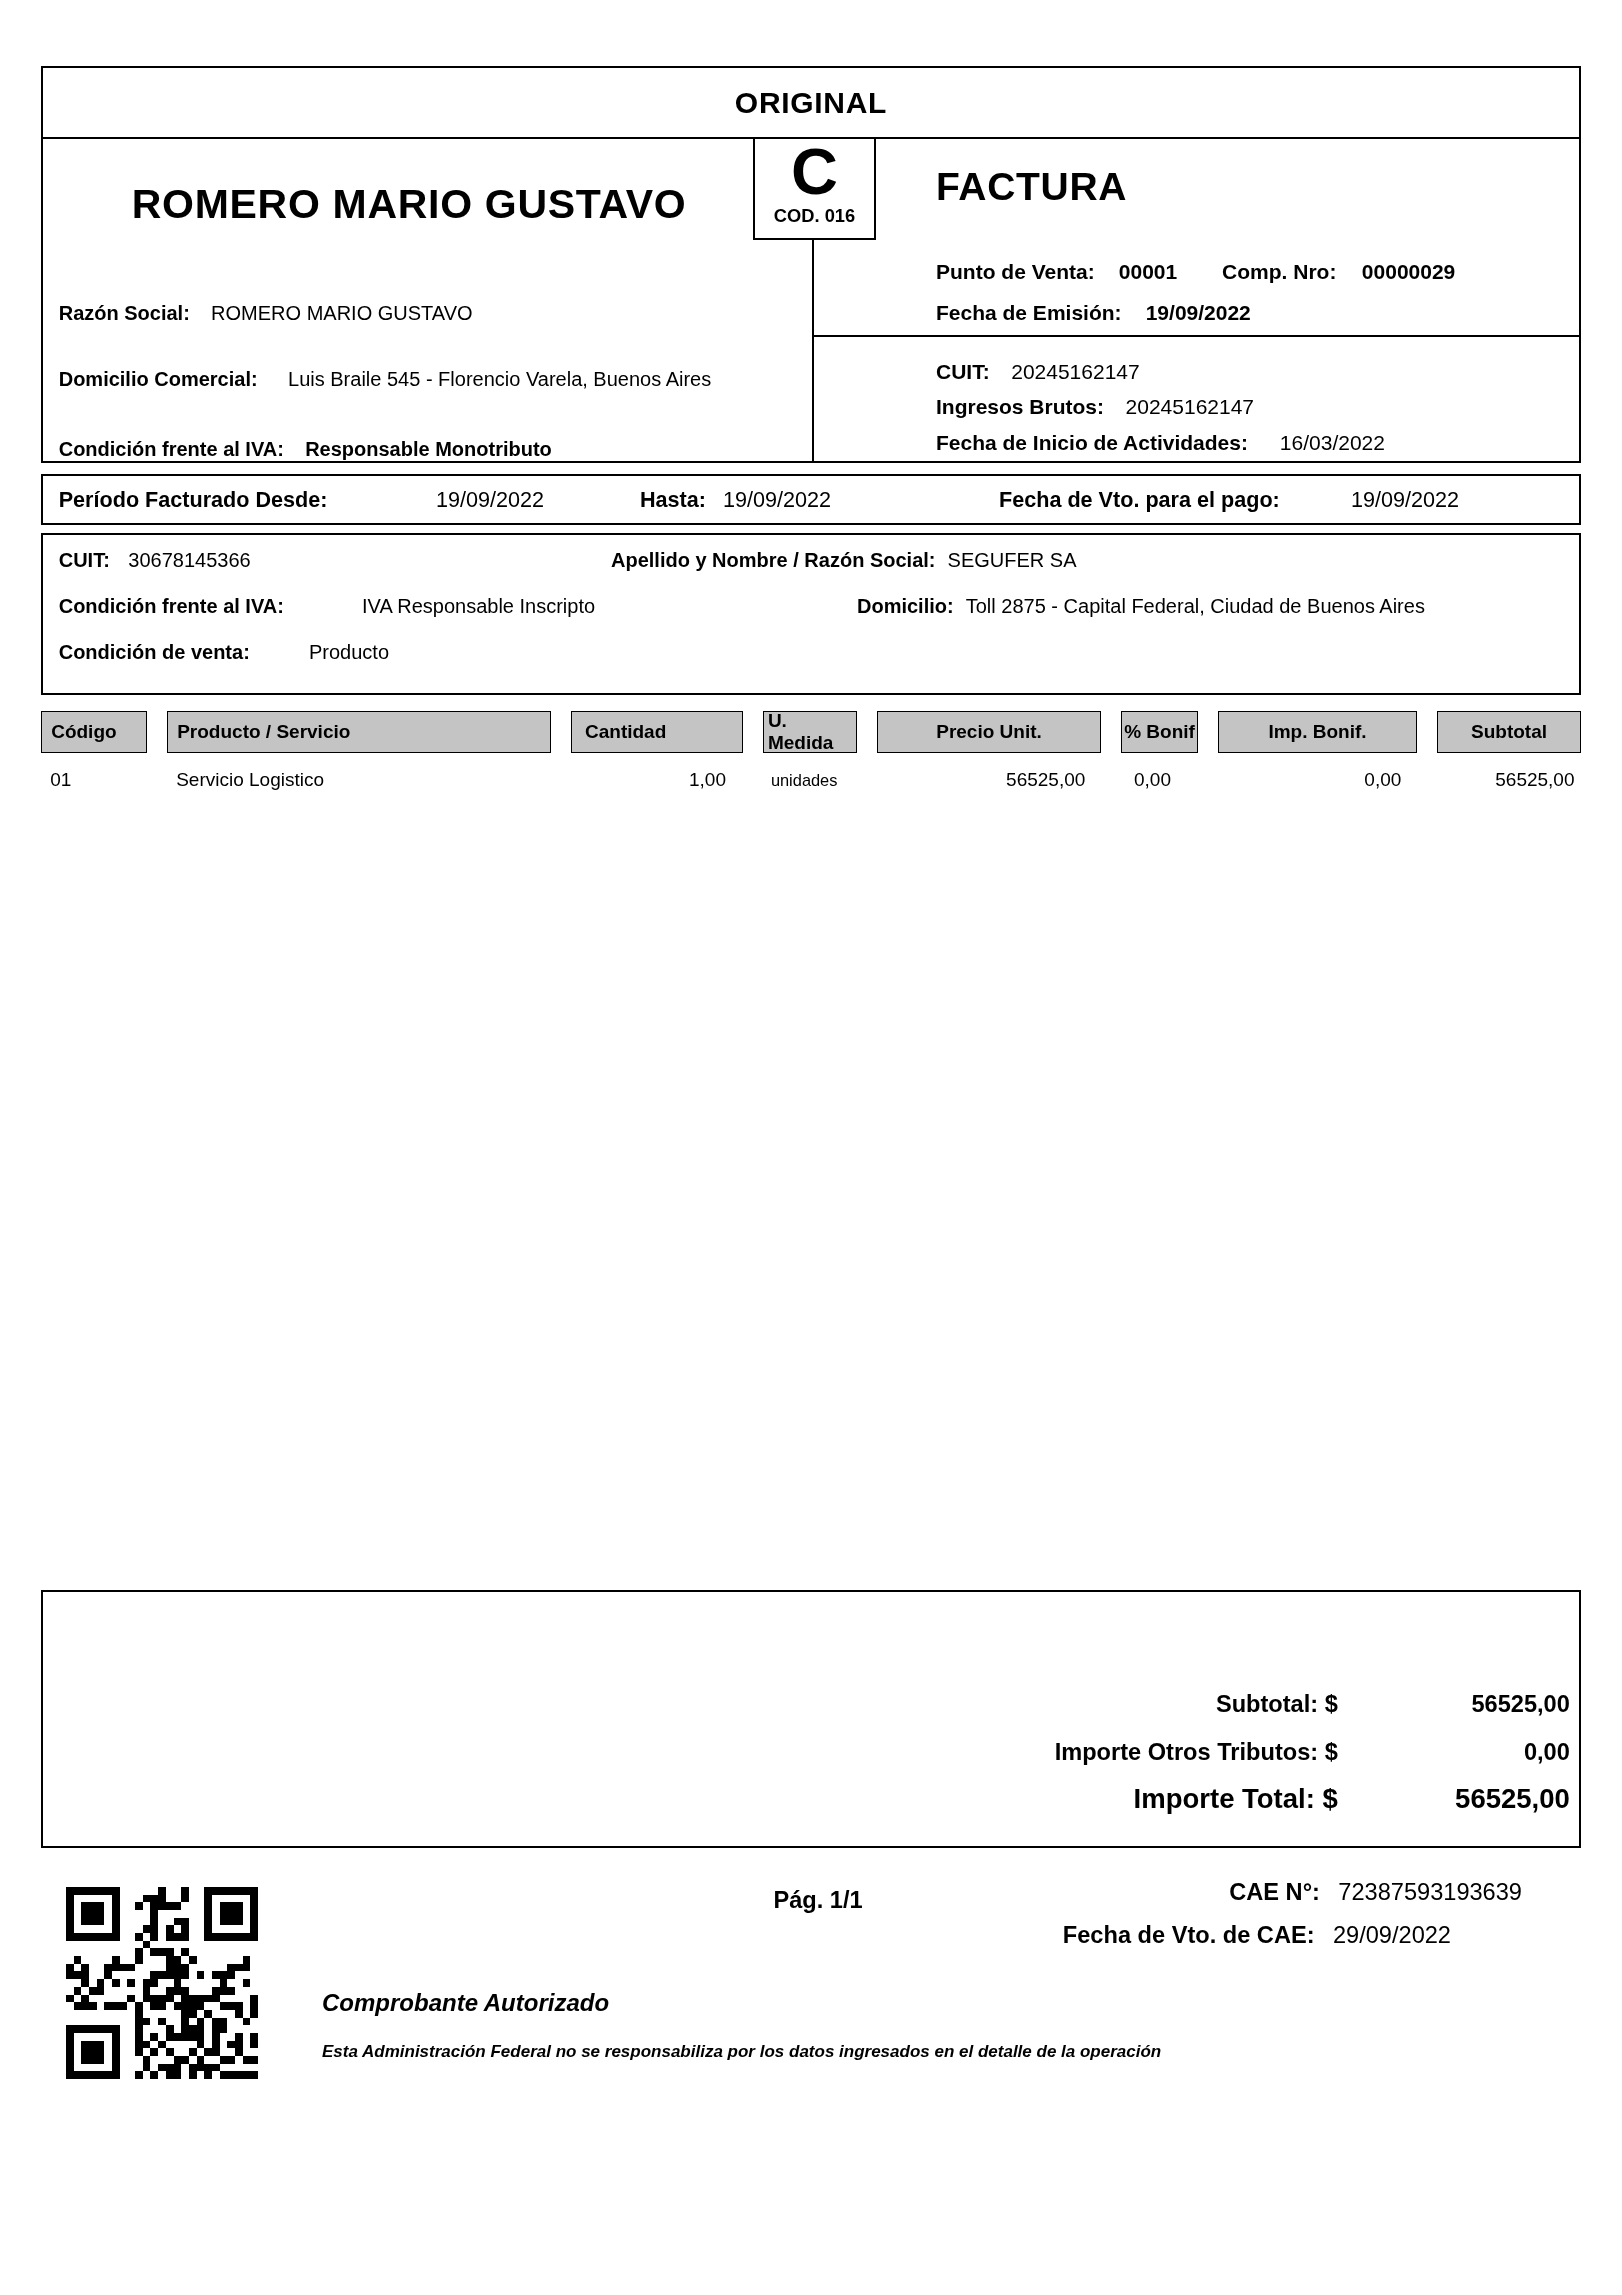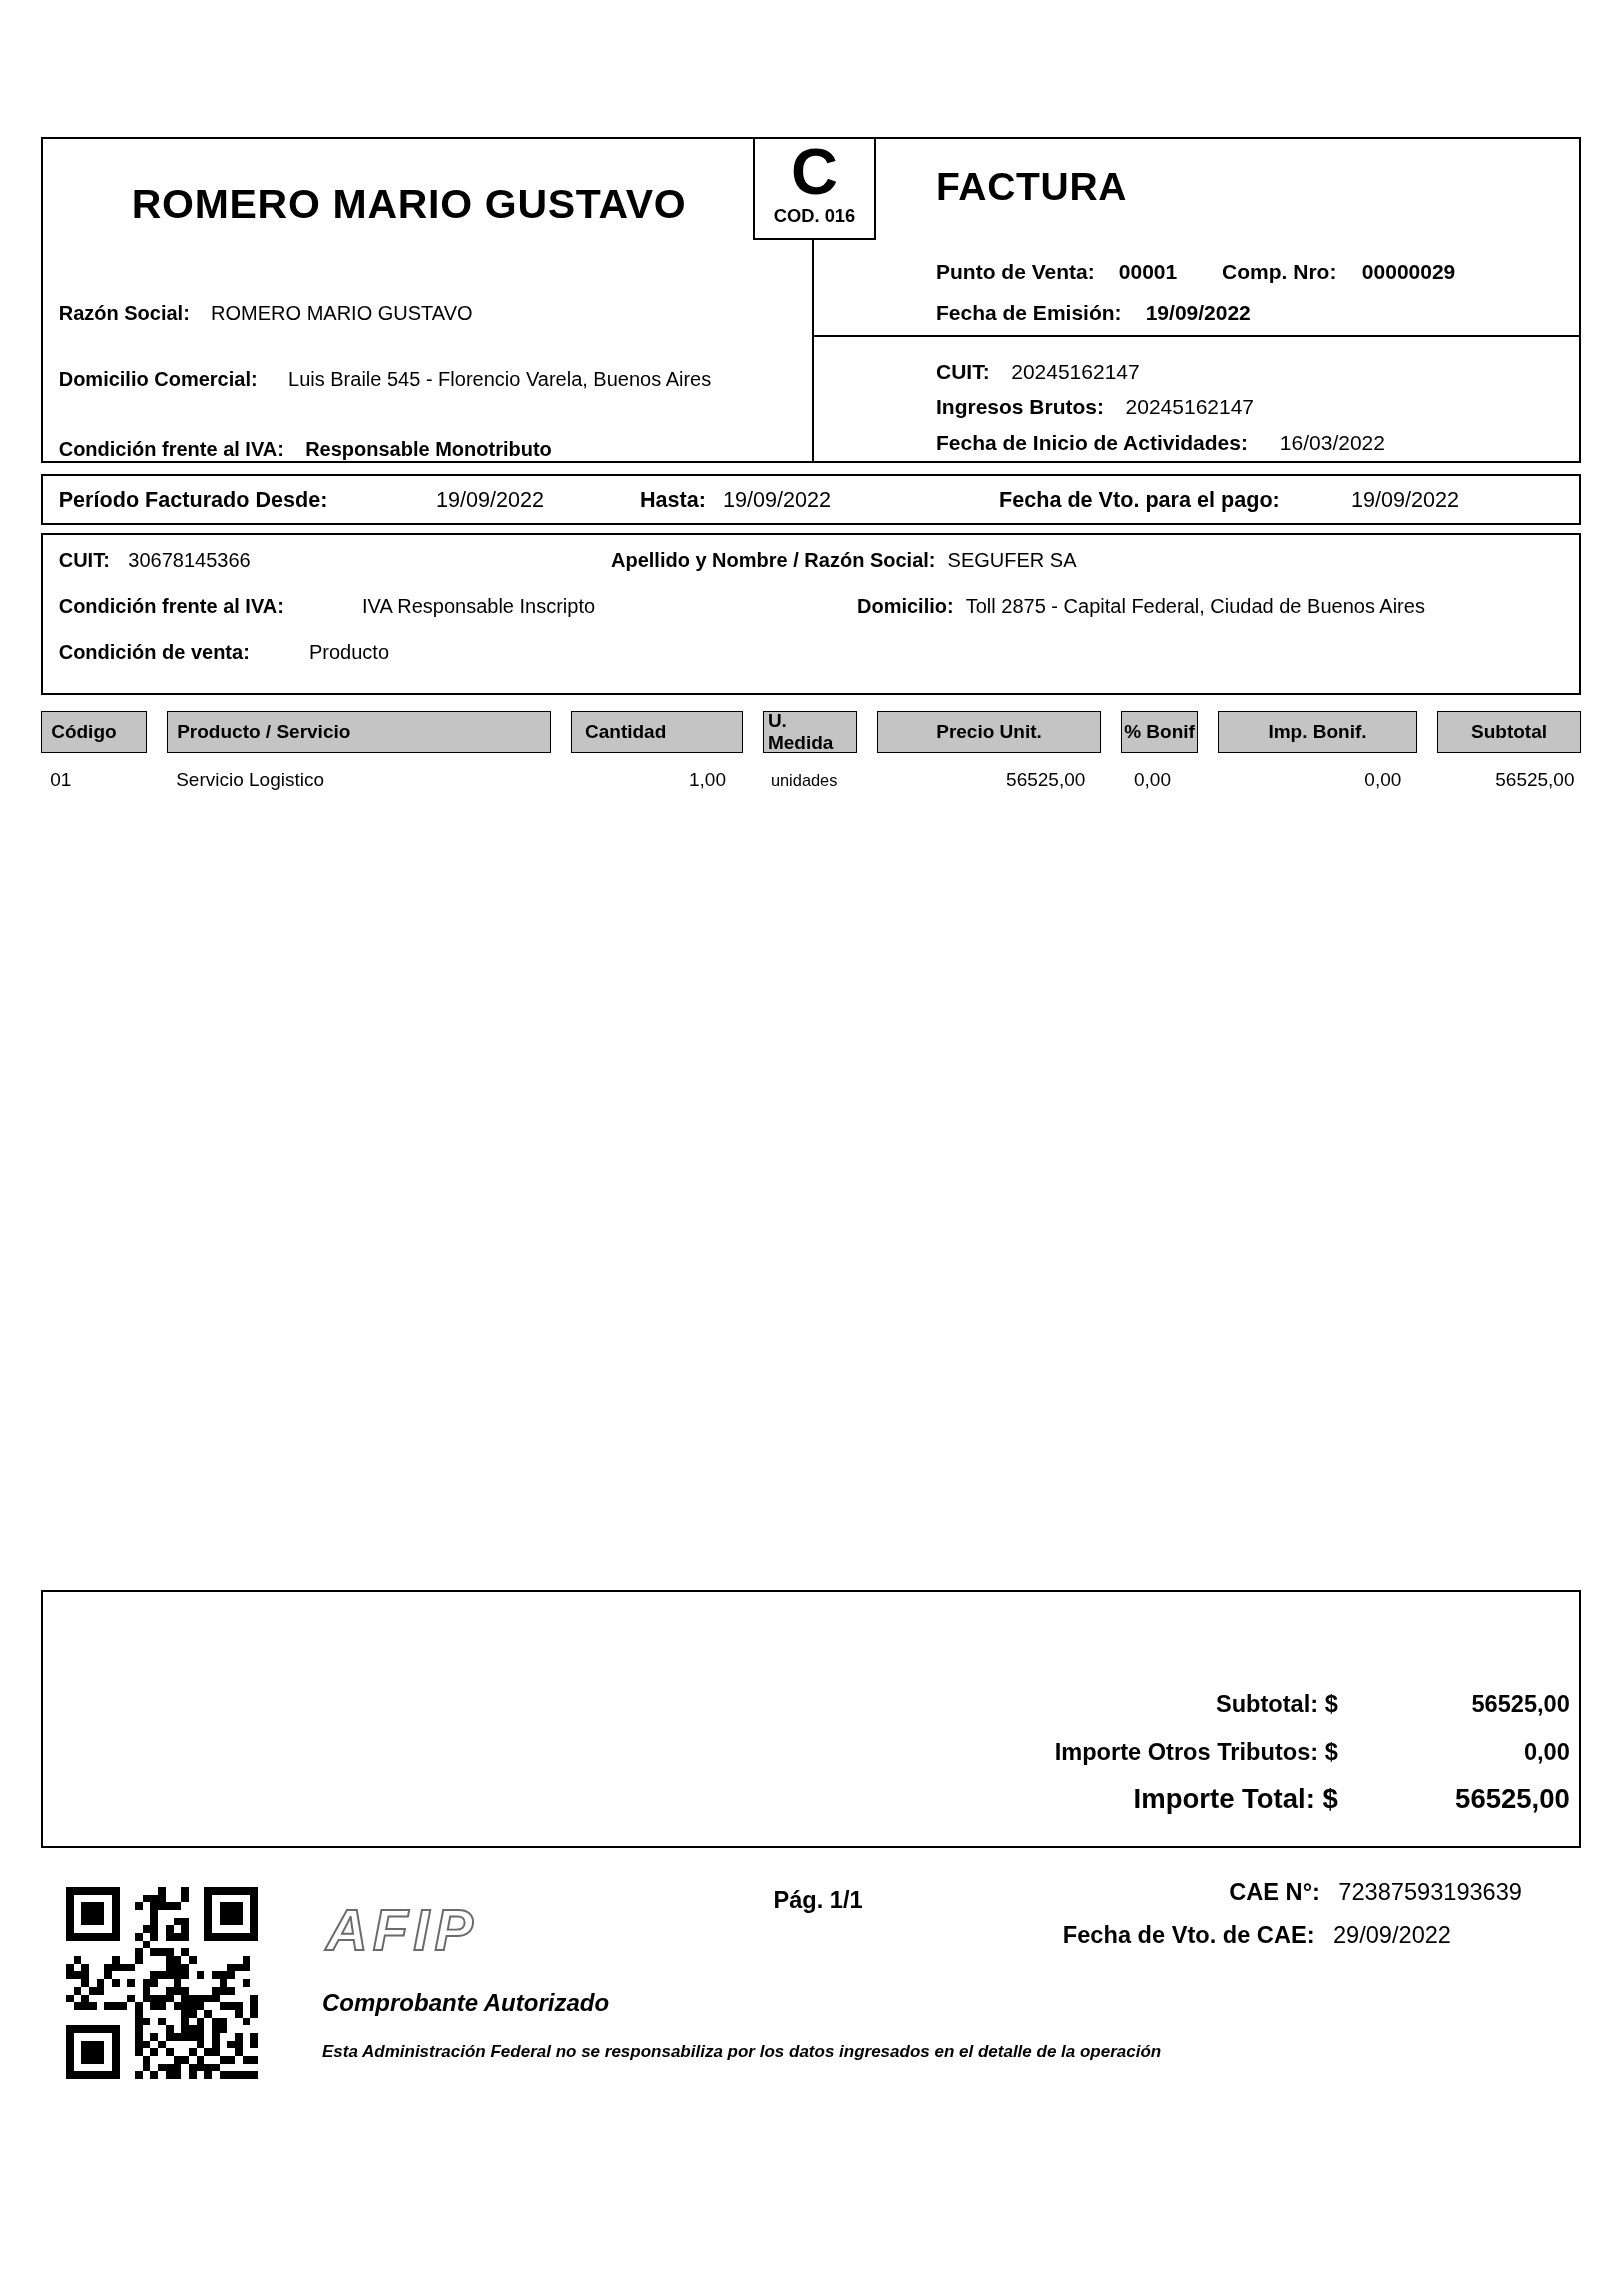--- a/index.html
+++ b/index.html
@@ -72,20 +72,23 @@
   .pag { position:absolute; left:687px; top:1887px; width:262px; text-align:center; font-size:23.6px; font-weight:bold; }
   .cae-line1 { position:absolute; right:100px; top:1879px; font-size:23.6px; white-space:nowrap; }
   .cae-line2 { position:absolute; right:171px; top:1922px; font-size:23.6px; white-space:nowrap; }
   .cae-line1 .lab, .cae-line2 .lab { font-weight:bold; margin-right:11.8px; }
 </style>
 </head>
 <body>
 
 <div class="page">
 
+  <div class="original-bar">
+    <span>ORIGINAL</span>
+  </div>
 
   <div class="header-box">
 
     <div class="issuer-name">ROMERO MARIO GUSTAVO</div>
 
     <div class="hline" style="left:15.7px; top:160px;">
       <span class="b">Razón Social:</span>
       <span style="margin-left:15.7px;">ROMERO MARIO GUSTAVO</span>
     </div>
 
@@ -488,25 +491,20 @@
           <rect x="18" y="24" width="1" height="1"></rect>
           <rect x="20" y="24" width="1" height="1"></rect>
           <rect x="21" y="24" width="1" height="1"></rect>
           <rect x="22" y="24" width="1" height="1"></rect>
           <rect x="23" y="24" width="1" height="1"></rect>
           <rect x="24" y="24" width="1" height="1"></rect>
         </g>
       </svg>
   </div>
 
-  <div class="afip-logo">
-    <svg viewBox="0 0 380 100" xmlns="http://www.w3.org/2000/svg">
-      <text x="6" y="80" font-family="Liberation Sans, sans-serif" font-size="88" font-weight="bold" font-style="italic" letter-spacing="8" fill="#ffffff" stroke="#6b6b6b" stroke-width="3">AFIP</text>
-    </svg>
-  </div>
 
   <div class="autorizado">Comprobante Autorizado</div>
   <div class="disclaimer">Esta Administración Federal no se responsabiliza por los datos ingresados en el detalle de la operación</div>
 
   <div class="pag">Pág. 1/1</div>
 
   <div class="cae-line1">
     <span class="lab">CAE N°:</span>
     <span>72387593193639</span>
   </div>

